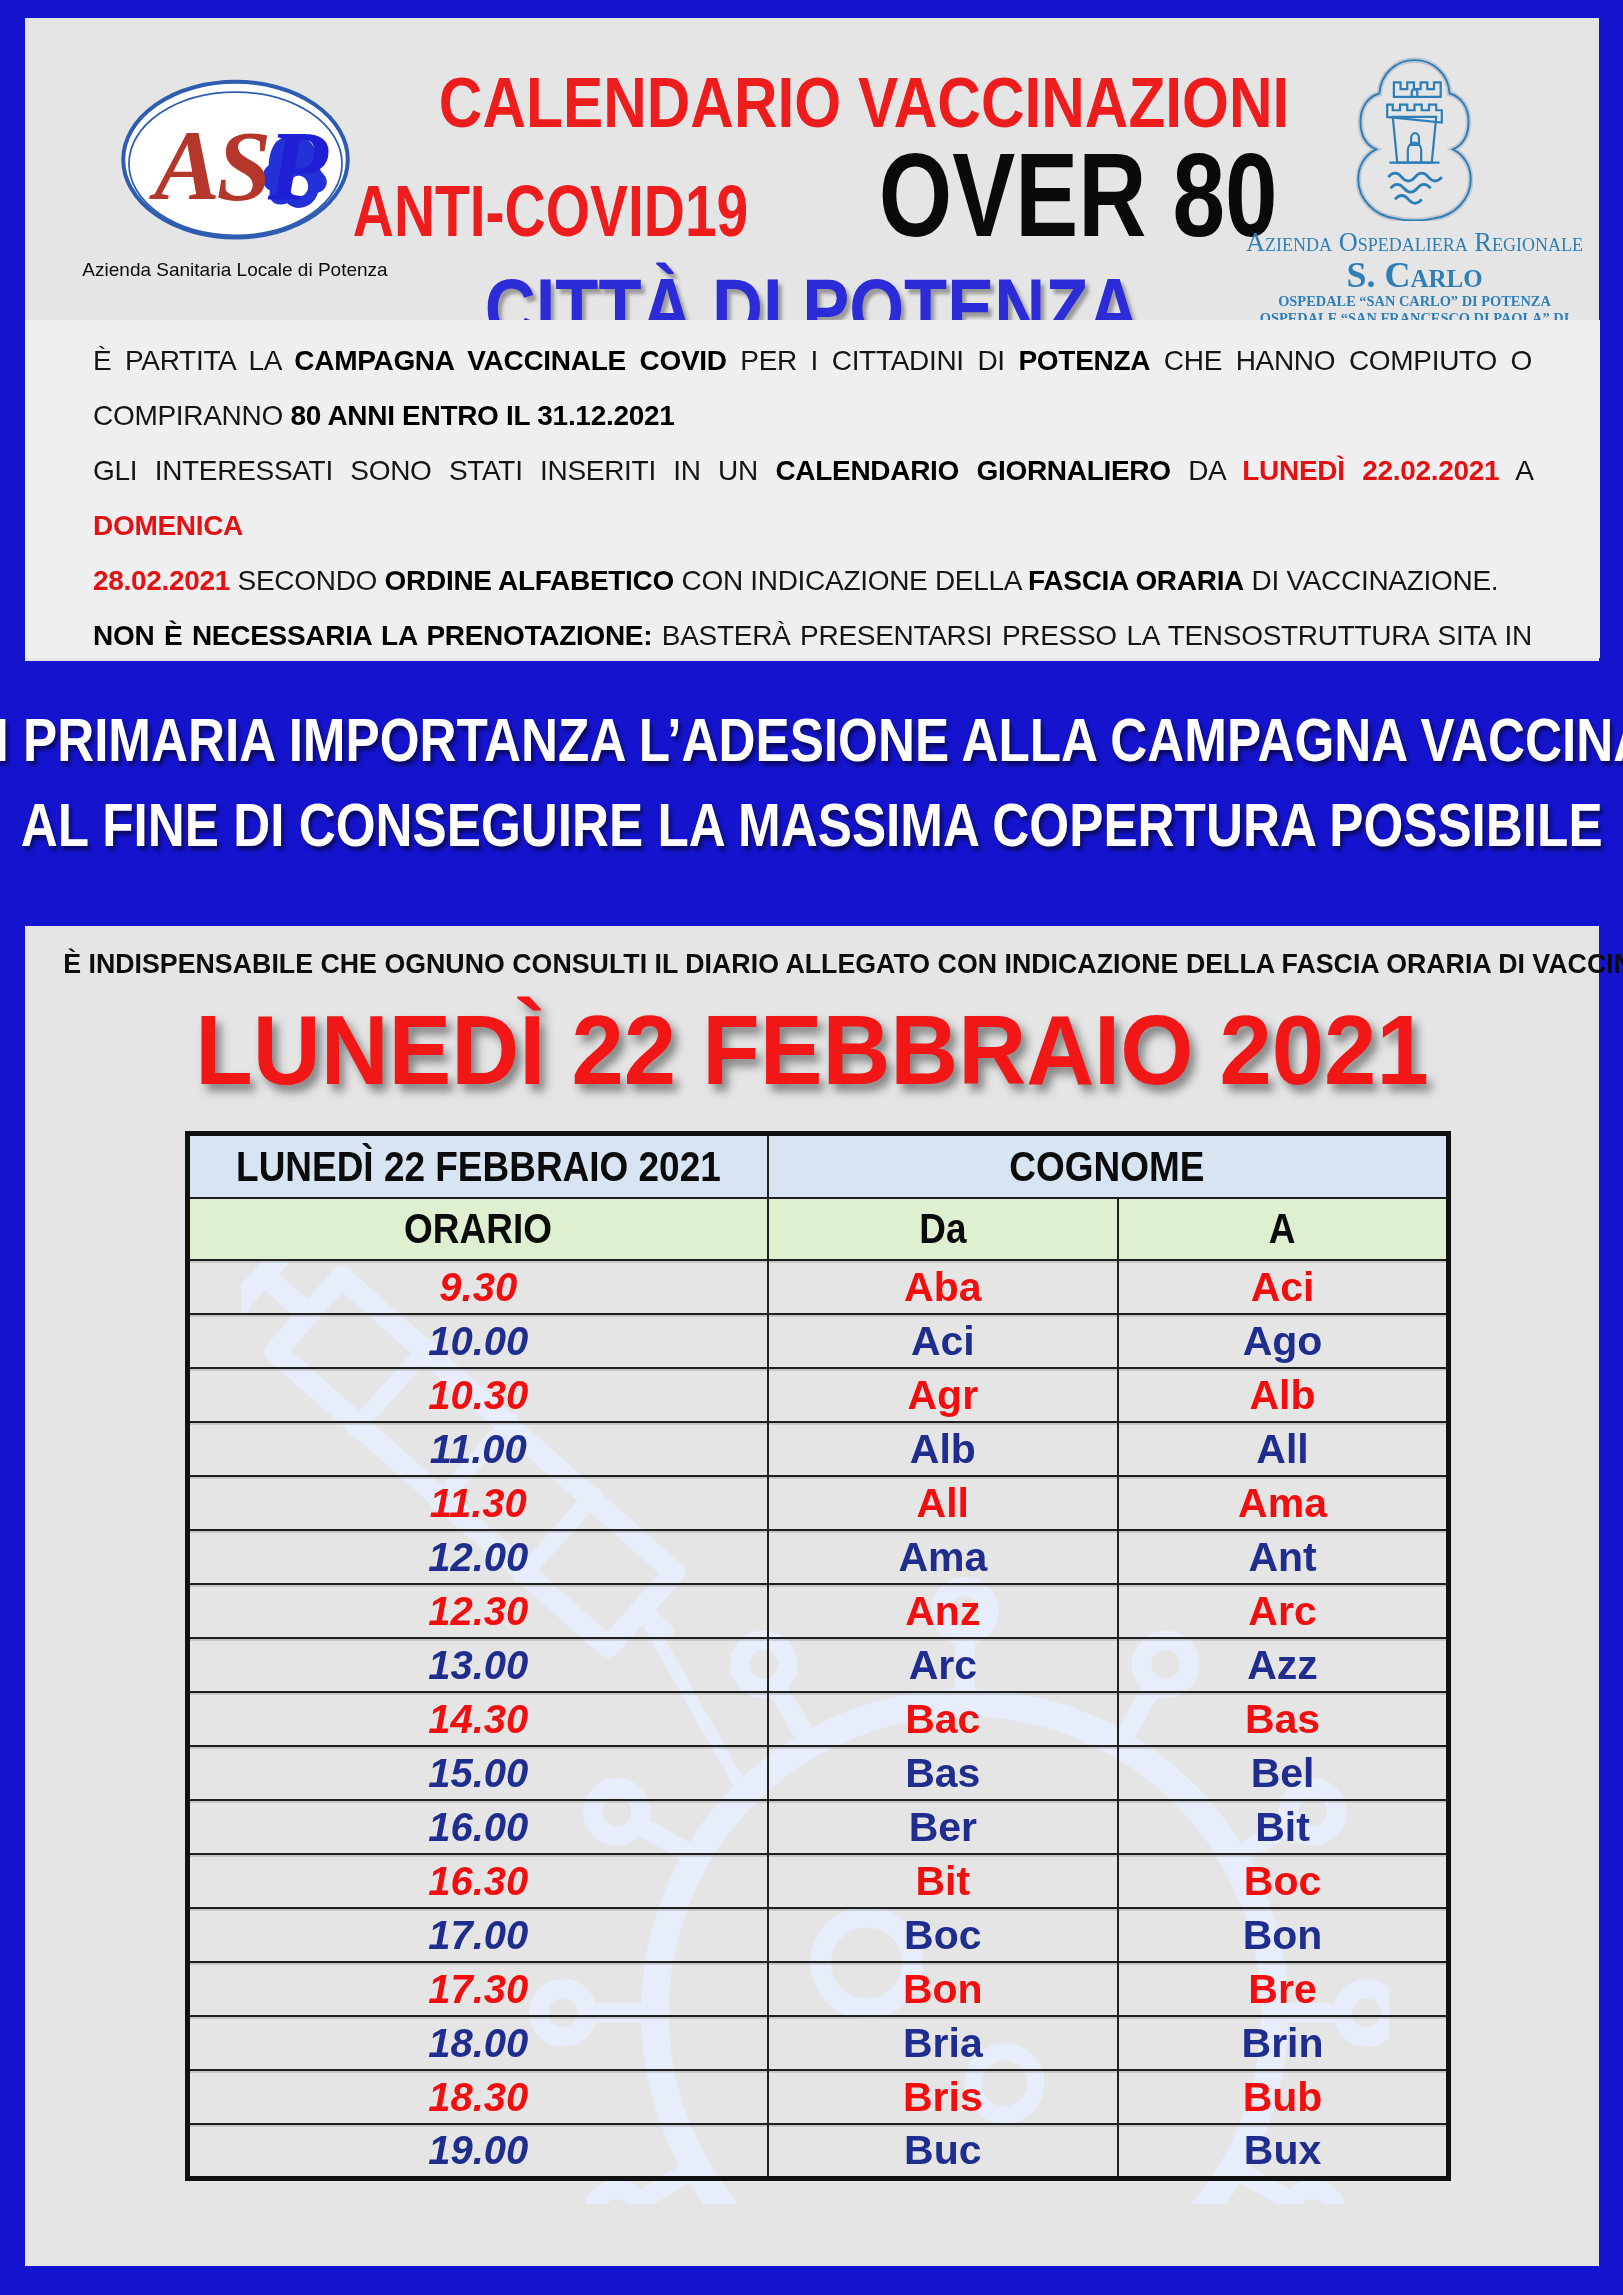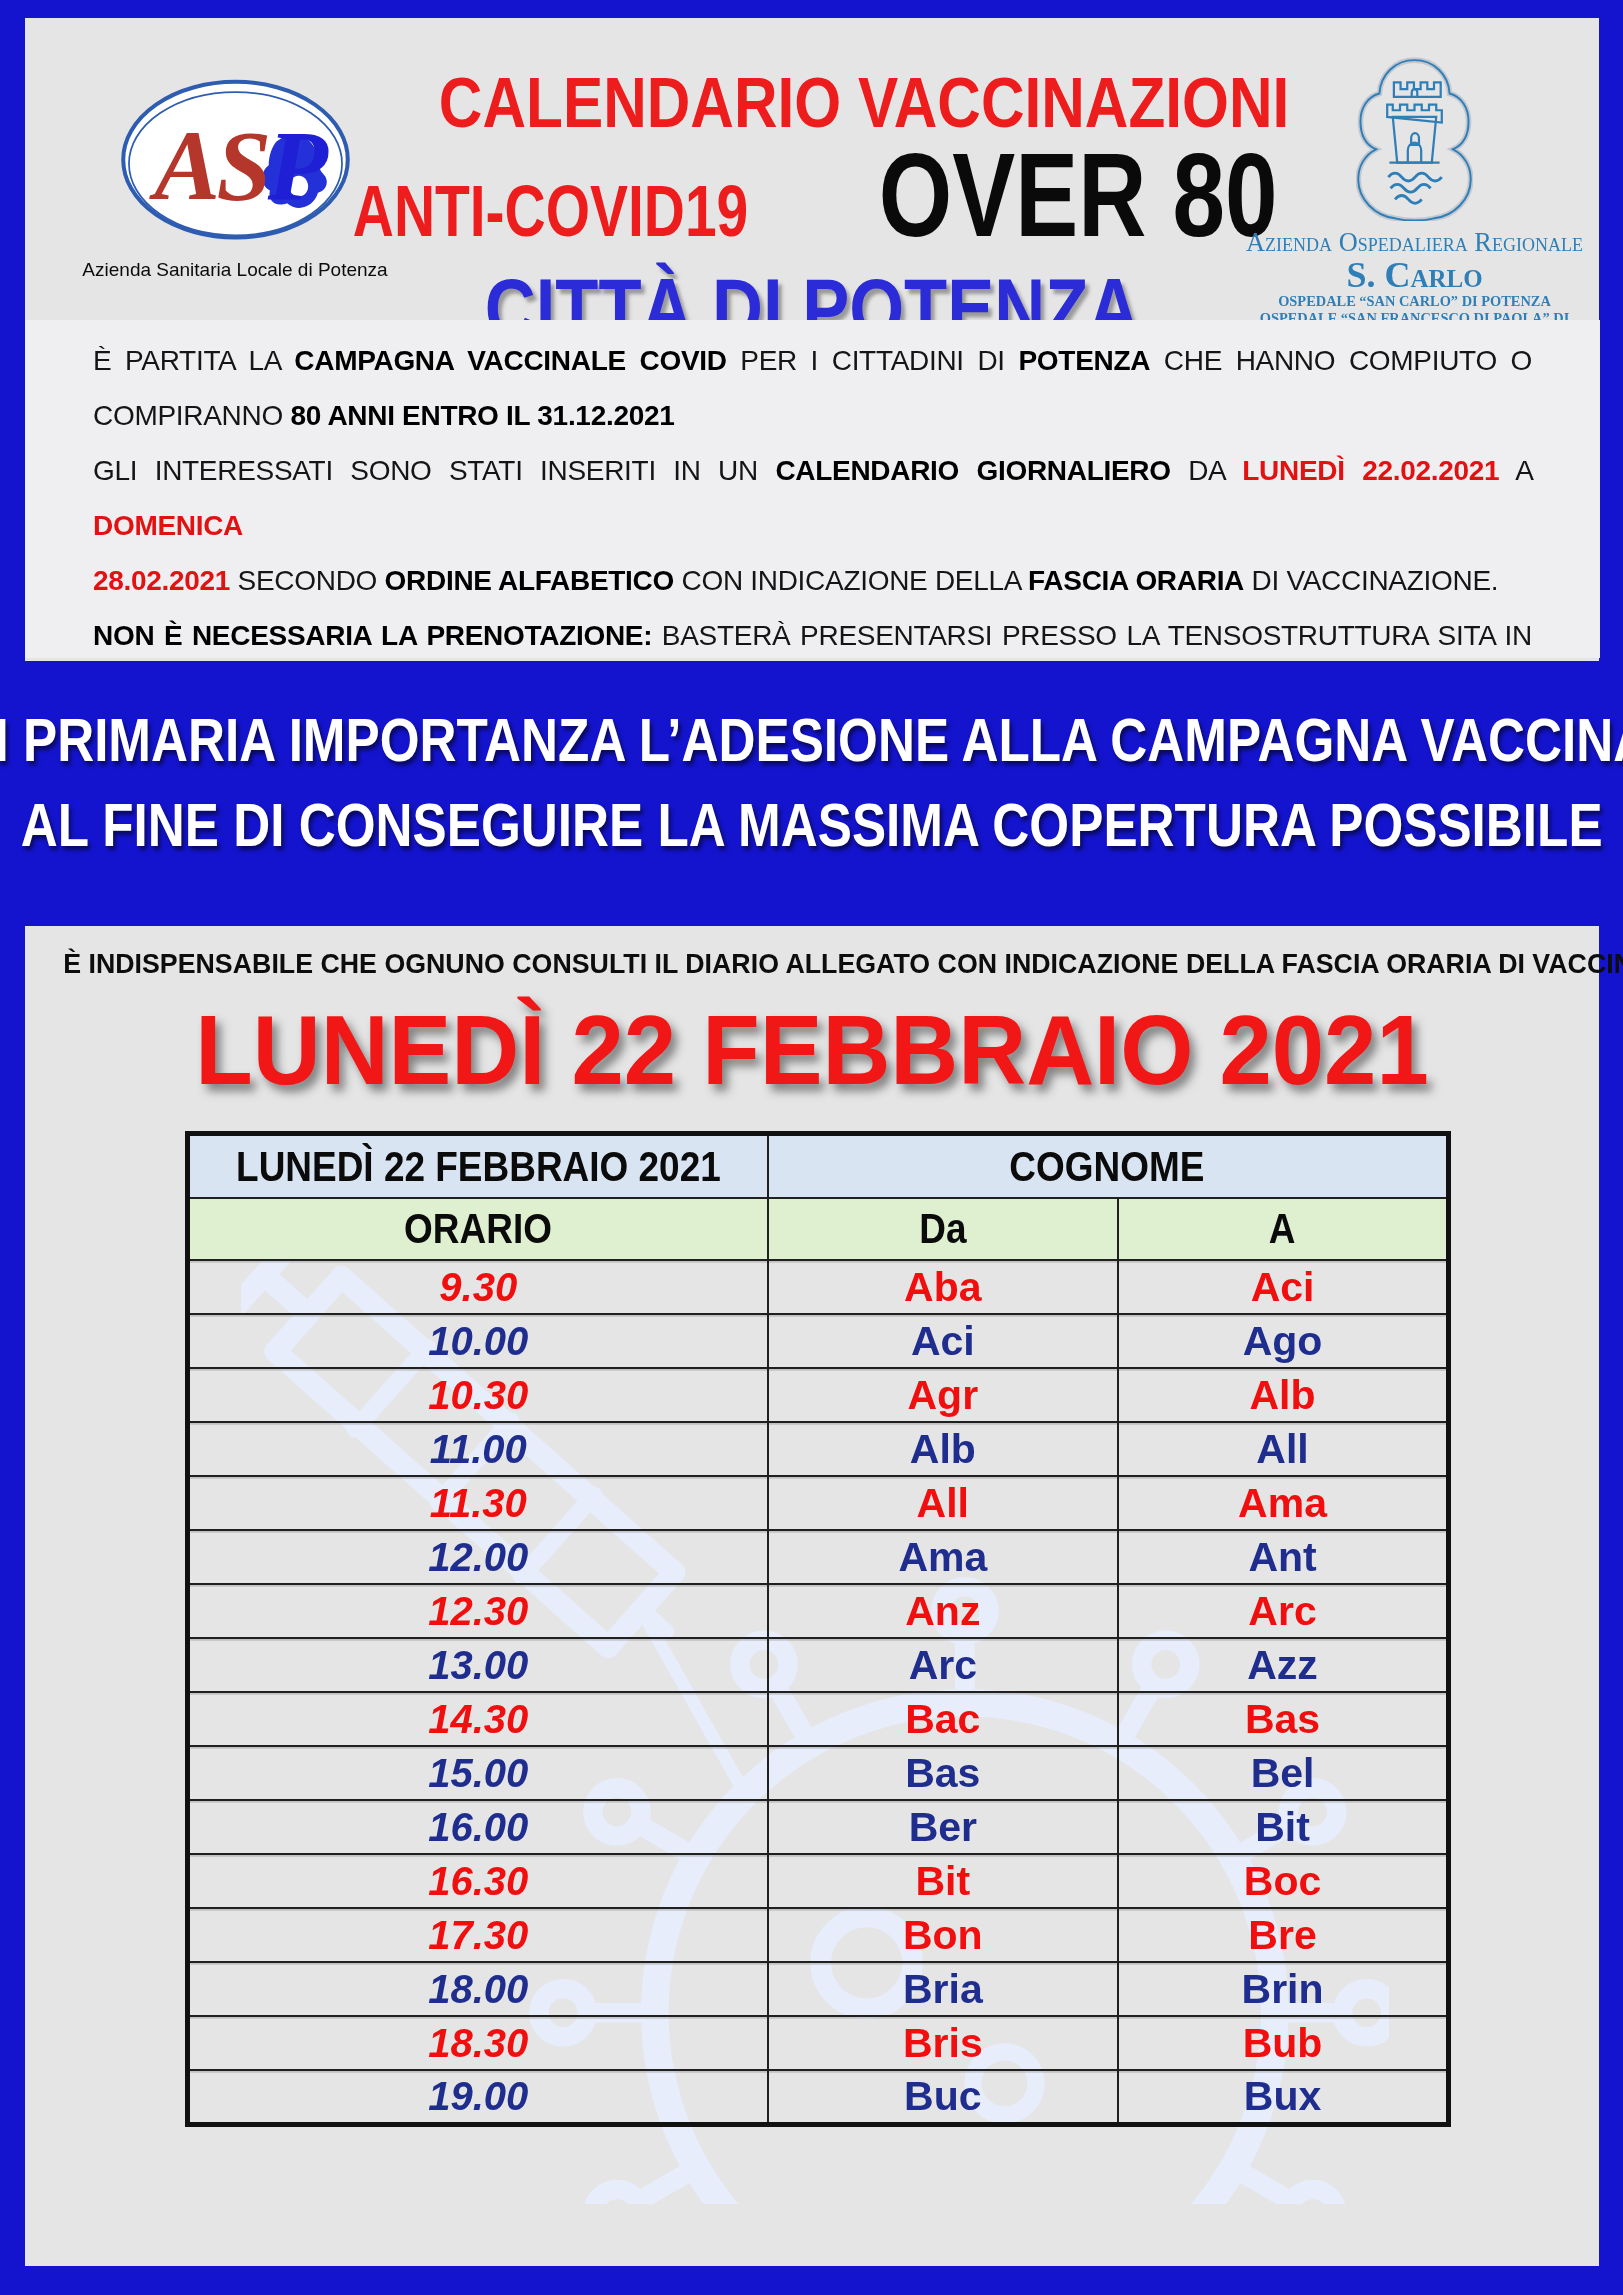--- a/index.html
+++ b/index.html
@@ -265,20 +265,25 @@
           <tr class="drow t-navy">
             <td class="time">16.00</td>
             <td class="name">Ber</td>
             <td class="name">Bit</td>
           </tr>
           <tr class="drow t-red">
             <td class="time">16.30</td>
             <td class="name">Bit</td>
             <td class="name">Boc</td>
           </tr>
+          <tr class="drow t-navy">
+            <td class="time">17.00</td>
+            <td class="name">Boc</td>
+            <td class="name">Bon</td>
+          </tr>
           <tr class="drow t-red">
             <td class="time">17.30</td>
             <td class="name">Bon</td>
             <td class="name">Bre</td>
           </tr>
           <tr class="drow t-navy">
             <td class="time">18.00</td>
             <td class="name">Bria</td>
             <td class="name">Brin</td>
           </tr>

